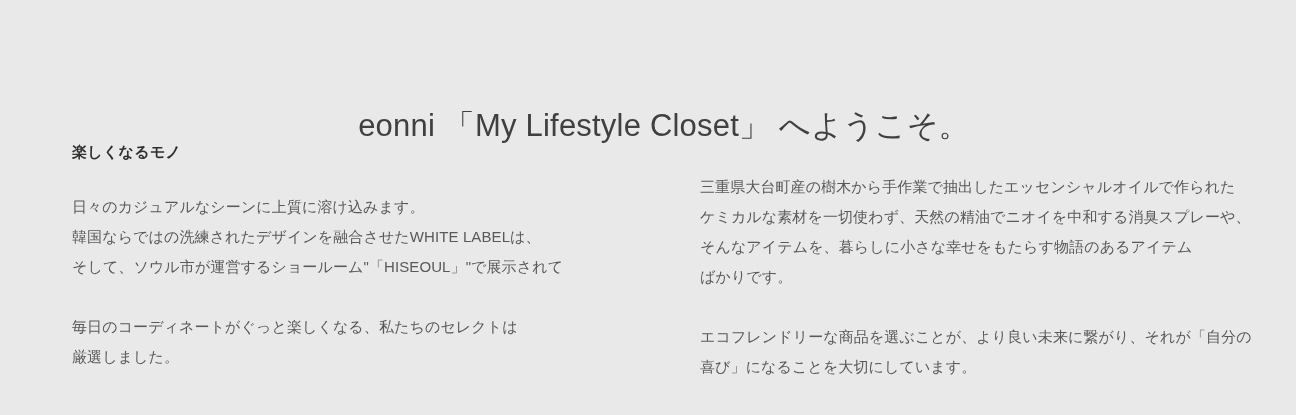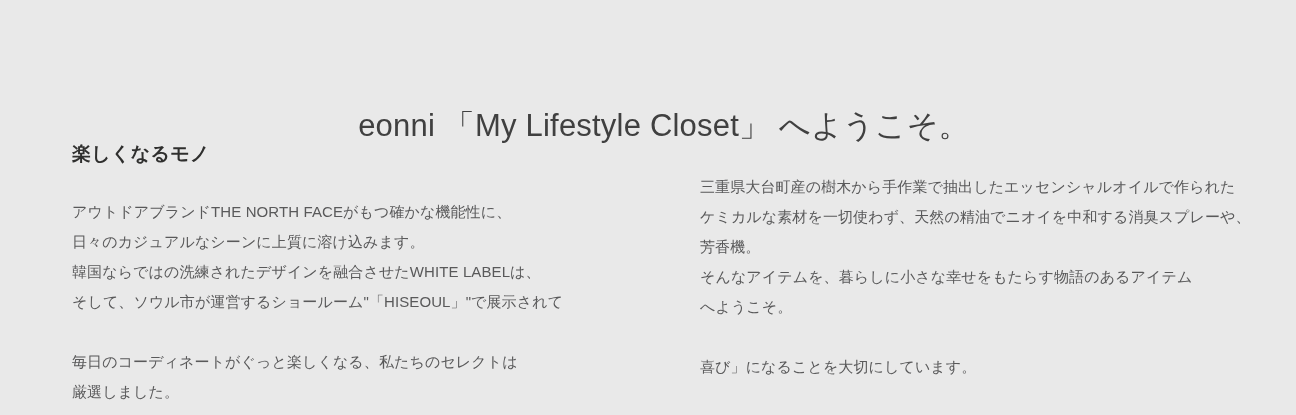--- a/index.html
+++ b/index.html
@@ -56,21 +56,21 @@
     padding-left: 72px;
     padding-right: 16px;
   }
   .column-right {
     width: 596px;
     padding-left: 0px;
     padding-right: 20px;
   }
 
   .column-heading {
-    font-size: 19px;
+    font-size: 15px;
     font-weight: bold;
     color: #2f2f2e;
     line-height: 1.3;
     margin: 0 0 0 0;
     letter-spacing: 0.3px;
   }
 
   .body-block {
     margin-top: 30px;
     font-size: 15px;
@@ -90,38 +90,37 @@
 
 <div class="page">
 
   <h1 class="page-title">eonni 「My Lifestyle Closet」 へようこそ。</h1>
 
   <div class="columns">
 
     <section class="column column-left">
       <h2 class="column-heading">楽しくなるモノ</h2>
       <div class="body-block">
-        <div class="body-line">アウトドアブランドTHE NORTH FACEがもつ確かな機能性に、</div>
         <div class="body-line">日々のカジュアルなシーンに上質に溶け込みます。</div>
         <div class="body-line">韓国ならではの洗練されたデザインを融合させたWHITE LABELは、</div>
         <div class="body-line">そして、ソウル市が運営するショールーム"「HISEOUL」"で展示されて</div>
       </div>
       <div class="body-block">
         <div class="body-line">毎日のコーディネートがぐっと楽しくなる、私たちのセレクトは</div>
         <div class="body-line">厳選しました。</div>
       </div>
     </section>
 
     <section class="column column-right">
       <div class="body-block">
         <div class="body-line">三重県大台町産の樹木から手作業で抽出したエッセンシャルオイルで作られた</div>
         <div class="body-line">ケミカルな素材を一切使わず、天然の精油でニオイを中和する消臭スプレーや、</div>
-        <div class="body-line">芳香機。</div>
         <div class="body-line">そんなアイテムを、暮らしに小さな幸せをもたらす物語のあるアイテム</div>
-        <div class="body-line">へようこそ。</div>
+        <div class="body-line">ばかりです。</div>
       </div>
       <div class="body-block">
+        <div class="body-line">エコフレンドリーな商品を選ぶことが、より良い未来に繋がり、それが「自分の</div>
         <div class="body-line">喜び」になることを大切にしています。</div>
       </div>
     </section>
 
   </div>
 </div>
 
 </body></html>

